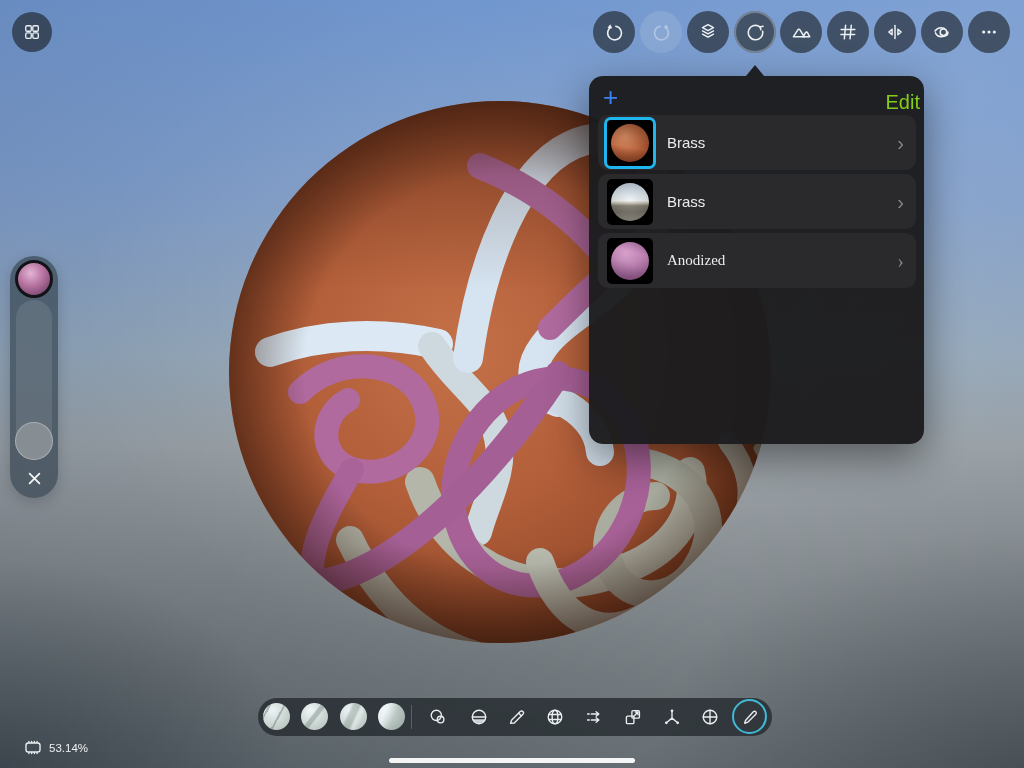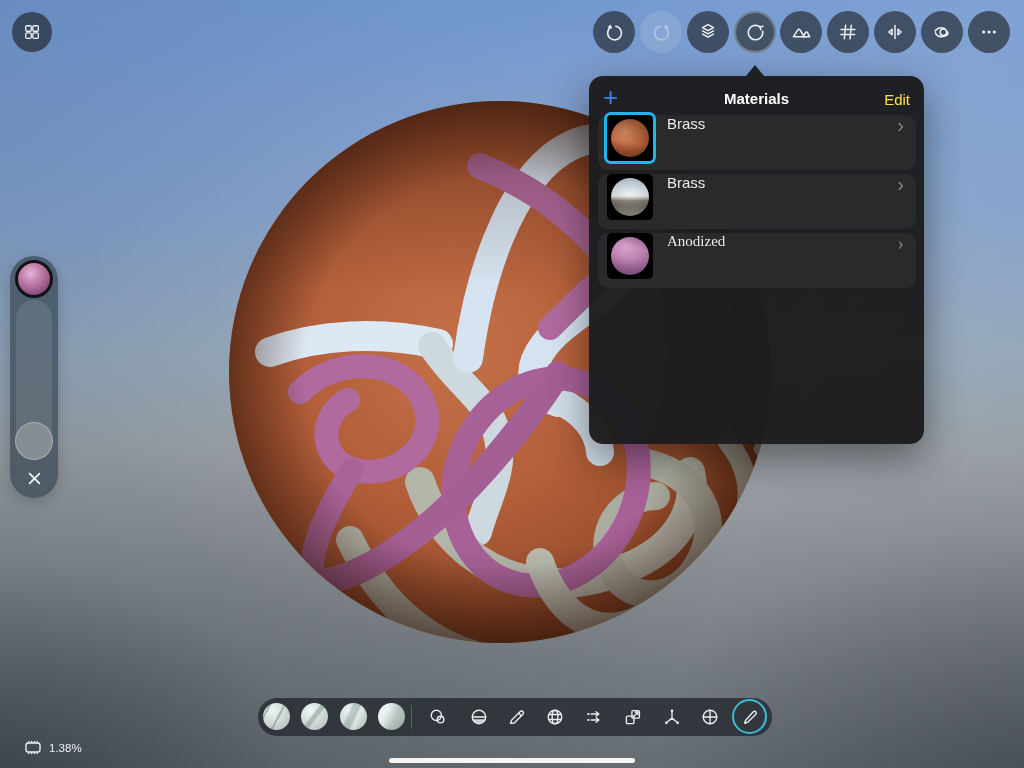--- a/index.html
+++ b/index.html
@@ -27,24 +27,24 @@
   .panel{
     position:absolute;left:589px;top:76px;width:335px;height:368px;border-radius:14px;
     background:rgba(28,28,30,.97);box-shadow:0 14px 40px rgba(0,0,0,.45);z-index:30;
   }
   .panel-caret{
     position:absolute;left:746px;top:65px;width:0;height:0;z-index:31;
     border-left:9px solid transparent;border-right:9px solid transparent;border-bottom:11px solid rgba(28,28,30,.97);
   }
   .panel-add{position:absolute;left:14px;top:8px;color:#3b82f7;font-size:26px;font-weight:300;line-height:26px;}
   .panel-title{position:absolute;left:0;right:0;top:14px;text-align:center;color:#fff;font-size:15px;font-weight:600;}
-  .panel-edit{position:absolute;right:14px;top:15px;color:#fde047;font-size:15px;}
+  .panel-edit{position:absolute;right:4px;top:15px;color:#84cc16;font-size:20px;}
   .mrow{
     position:absolute;left:9px;width:318px;height:55px;border-radius:10px;background:#2a2a2c;
-    display:flex;padding:0;box-sizing:border-box;
+    display:flex;align-items:center;padding:0;box-sizing:border-box;
   }
   .thumb{width:46px;height:46px;margin-left:9px;background:#000;border-radius:5px;
     display:flex;align-items:center;justify-content:center;flex:0 0 auto;box-sizing:border-box;}
   .thumb.selected{box-shadow:0 0 0 3px #1fb6f0;border-radius:4px;}
   .msphere{width:38px;height:38px;border-radius:50%;}
   .msphere.brass{background:
     linear-gradient(10deg, rgba(80,35,15,.38) 12%, rgba(0,0,0,0) 40%, rgba(95,45,22,.30) 72%, rgba(60,28,12,.45) 100%),
     radial-gradient(circle at 38% 30%, #e09a6e 0%, #c4714a 38%, #a2522f 68%, #76381d 100%);}
   .msphere.chrome{background:
     radial-gradient(circle at 50% 45%, rgba(255,255,255,.15), rgba(0,0,0,.18) 95%),
@@ -218,21 +218,20 @@
         <circle cx="6.2" cy="12" r="1.7" fill="#edf1f5" stroke="none"></circle>
         <circle cx="12" cy="12" r="1.7" fill="#edf1f5" stroke="none"></circle>
         <circle cx="17.8" cy="12" r="1.7" fill="#edf1f5" stroke="none"></circle>
       </svg>
     </div>
   </div>
 
   <div class="panel-caret"></div>
   <div class="panel">
     <div class="panel-add">+</div>
-    <div class="panel-title">Materials</div>
     <div class="panel-edit">Edit</div>
 
     <div class="mrow" style="top:39px;">
       <div class="thumb selected">
         <div class="msphere brass"></div>
       </div>
       <div class="mlabel">Brass</div>
       <div class="chev">›</div>
     </div>
 
@@ -331,18 +330,18 @@
     </div>
     <div class="brush-ring"></div>
   </div>
 
   <div class="statusbar">
     <svg width="18" height="15" viewBox="0 0 20 16">
       <rect x="2.2" y="3" width="15.6" height="10" rx="2.6"></rect>
       <path d="M5.5 1.2v1 M8.5 1.2v1 M11.5 1.2v1 M14.5 1.2v1"></path>
       <path d="M5.5 13.8v1 M8.5 13.8v1 M11.5 13.8v1 M14.5 13.8v1"></path>
     </svg>
-    <span class="mem-text">1.38%</span>
+    <span class="mem-text">53.14%</span>
   </div>
 
   <div class="home-ind"></div>
 
 </div>
 
 </body></html>

